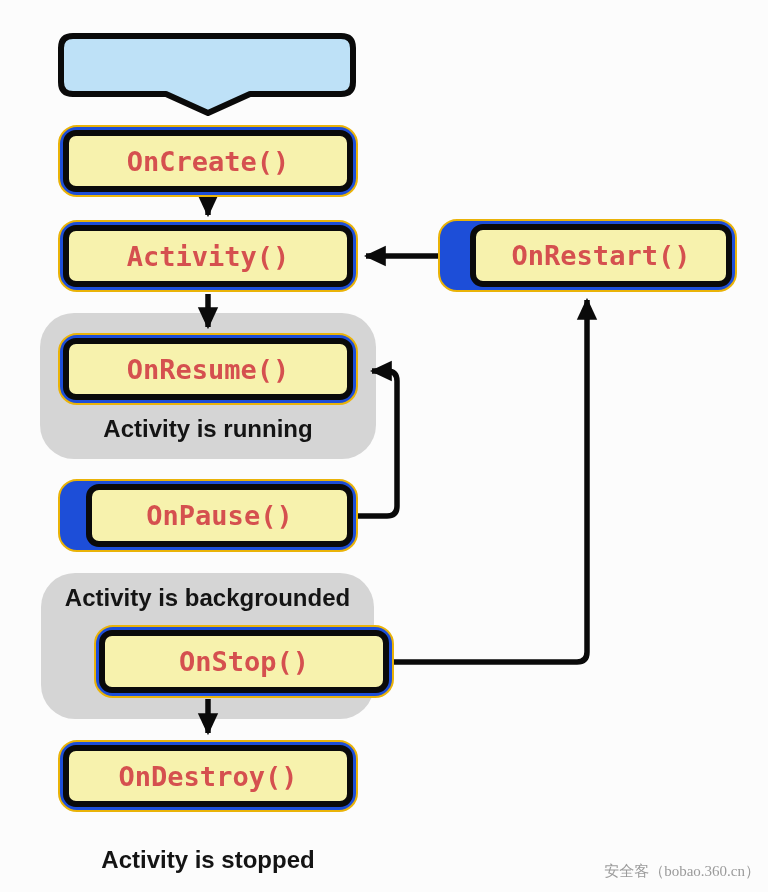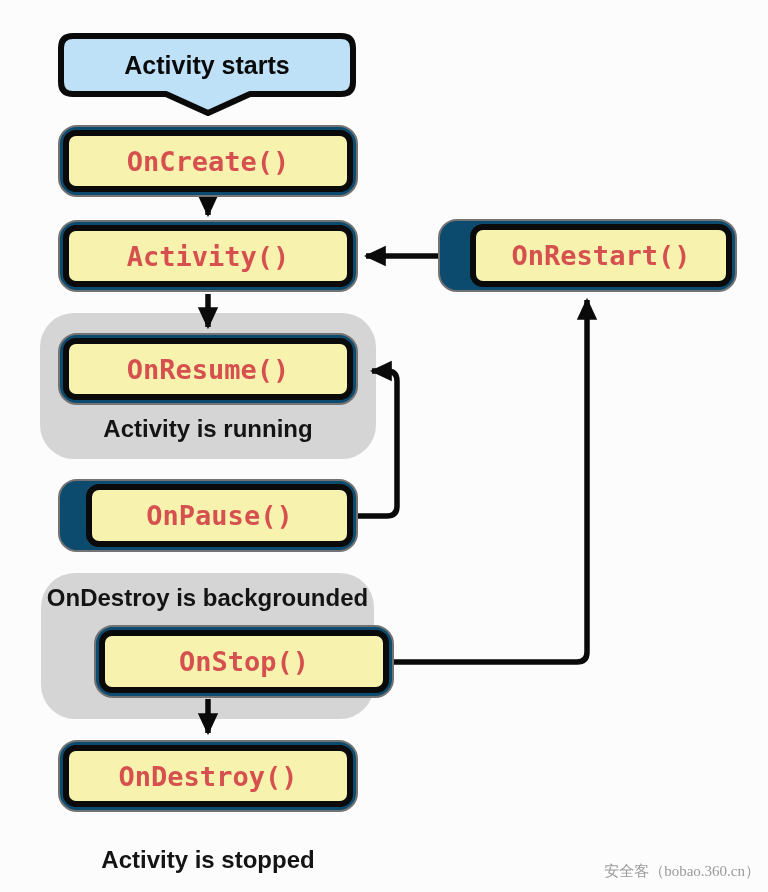--- a/index.html
+++ b/index.html
@@ -7,21 +7,21 @@
   .stage {
     position:relative; width:768px; height:892px;
     background:#fcfcfc; overflow:hidden;
   }
   .wires { position:absolute; left:0; top:0; z-index:2; }
   .group {
     position:absolute; background:#d5d5d5; border-radius:34px; z-index:1;
   }
   .node {
     position:absolute; z-index:3; box-sizing:border-box;
-    background:#0c4a6e; border:2px solid #737373; border-radius:19px; padding:3px;
+    background:#1d4ed8; border:2px solid #eab308; border-radius:19px; padding:3px;
   }
   .node-inner {
     width:100%; height:100%; box-sizing:border-box;
     border:6px solid #0a0a0a; border-radius:13px; background:#f7f2ad;
     display:flex; align-items:center; justify-content:center;
   }
   .node-label {
     font-family:"DejaVu Sans Mono", monospace; font-weight:bold;
     font-size:27px; color:#d5504f; white-space:nowrap;
   }
@@ -58,23 +58,20 @@
     <path d="M208 294 V327" stroke="#0a0a0a" stroke-width="5.5" fill="none" marker-end="url(#ah)"></path>
     <path d="M208 699 V733" stroke="#0a0a0a" stroke-width="5.5" fill="none" marker-end="url(#ah)"></path>
     <path d="M438 256 H366" stroke="#0a0a0a" stroke-width="5.5" fill="none" marker-end="url(#ah)"></path>
     <path d="M358 516 H387 Q397 516 397 506 V381 Q397 371 387 371 H372" stroke="#0a0a0a" stroke-width="5.5" fill="none" marker-end="url(#ah)"></path>
     <path d="M358 662 H577 Q587 662 587 652 V300" stroke="#0a0a0a" stroke-width="5.5" fill="none" marker-end="url(#ah)"></path>
   </svg>
 
   <div class="group" style="left:40px; top:313px; width:336px; height:146px;"></div>
   <div class="group" style="left:41px; top:573px; width:333px; height:146px;"></div>
 
-  <div class="bubble-label" style="left:61px; top:36px; width:292px; height:58px;">
-    <span>Activity starts</span>
-  </div>
 
   <div class="node" style="left:58px; top:125px; width:300px; height:72px;">
     <div class="node-inner">
       <span class="node-label">OnCreate()</span>
     </div>
   </div>
 
   <div class="node" style="left:58px; top:220px; width:300px; height:72px;">
     <div class="node-inner">
       <span class="node-label">Activity()</span>
@@ -105,18 +102,18 @@
     </div>
   </div>
 
   <div class="node" style="left:438px; top:219px; width:299px; height:73px;padding-left:30px;">
     <div class="node-inner">
       <span class="node-label">OnRestart()</span>
     </div>
   </div>
 
   <div class="caption" style="left:40px; top:415px; width:336px;">Activity is running</div>
-  <div class="caption" style="left:41px; top:584px; width:333px;">OnDestroy is backgrounded</div>
+  <div class="caption" style="left:41px; top:584px; width:333px;">Activity is backgrounded</div>
   <div class="caption" style="left:58px; top:846px; width:300px;">Activity is stopped</div>
 
   <div class="watermark">安全客（bobao.360.cn）</div>
 
 </div>
 
 </body></html>

